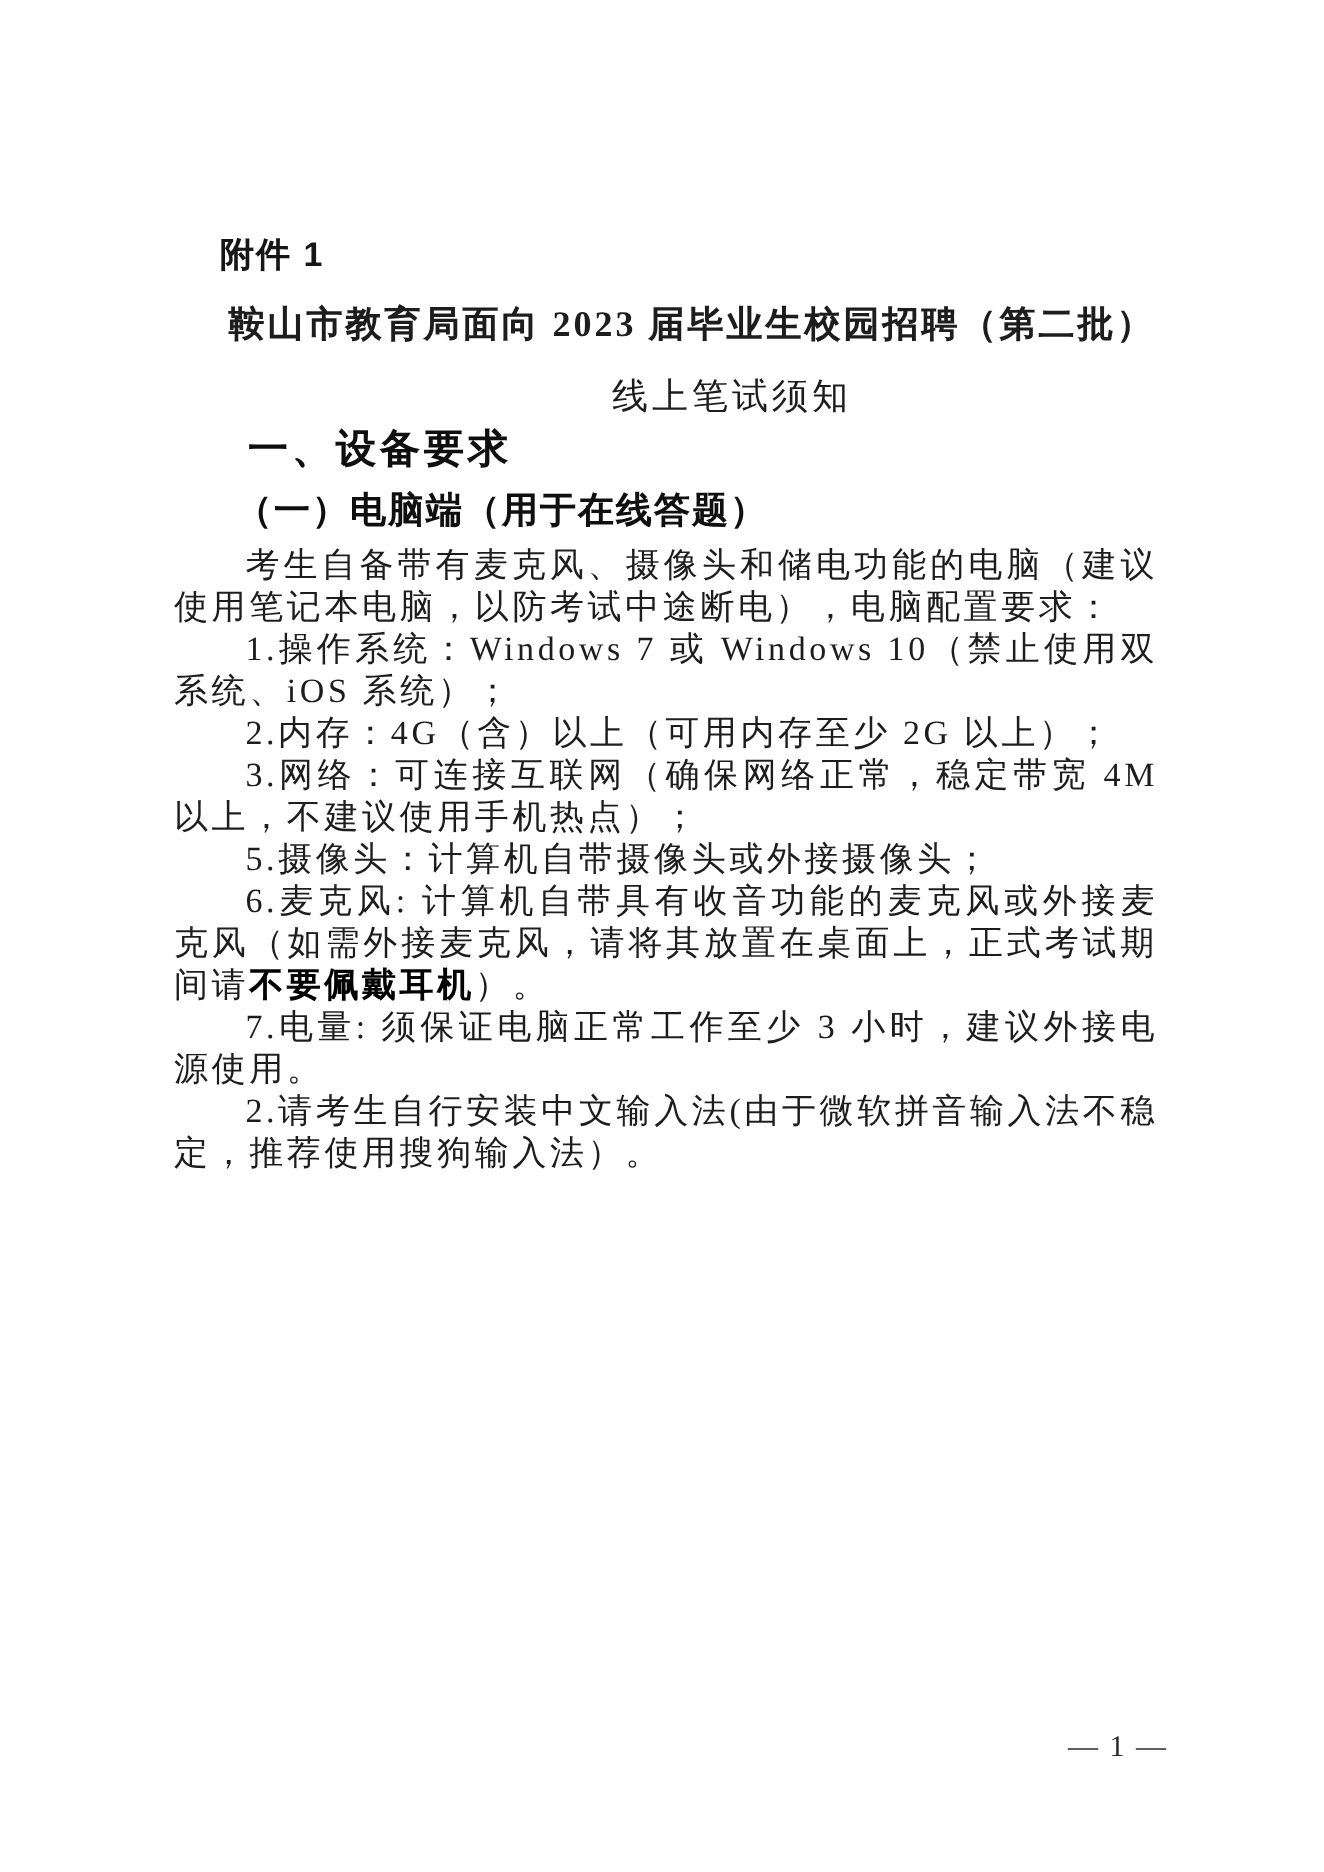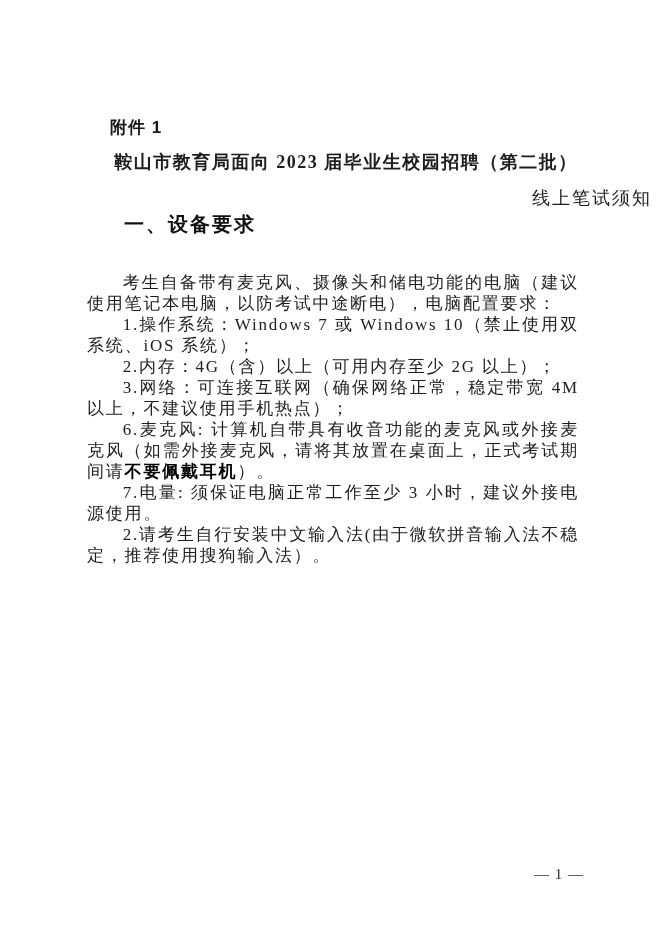--- a/index.html
+++ b/index.html
@@ -45,21 +45,21 @@
     white-space: nowrap;
     font-weight: bold;
   }
   .doc-subtitle {
     position: absolute;
     top: 186px;
     left: 0;
     width: 652px;
     box-sizing: border-box;
     padding-left: 80px;
-    text-align: right;
+    text-align: center;
     font-size: 18px;
     letter-spacing: 2px;
     color: #1d1d1d;
   }
   .h1 {
     position: absolute;
     left: 124px;
     top: 211px;
     font-family: Liberation Mono, monospace;
     font-weight: bold;
@@ -115,26 +115,28 @@
 <div class="page">
 
   <div class="attachment">附件 1</div>
 
   <div class="doc-title">鞍山市教育局面向 2023 届毕业生校园招聘（第二批）</div>
 
   <div class="doc-subtitle">线上笔试须知</div>
 
   <div class="h1">一、设备要求</div>
 
+  <div class="h2">（一）电脑端（用于在线答题）</div>
 
   <div class="body-text">
     <p>考生自备带有麦克风、摄像头和储电功能的电脑（建议使用笔记本电脑，以防考试中途断电），电脑配置要求：</p>
     <p>1.操作系统：Windows 7 或 Windows 10（禁止使用双系统、iOS 系统）；</p>
     <p>2.内存：4G（含）以上（可用内存至少 2G 以上）；</p>
     <p>3.网络：可连接互联网（确保网络正常，稳定带宽 4M 以上，不建议使用手机热点）；</p>
+    <p>5.摄像头：计算机自带摄像头或外接摄像头；</p>
     <p><span>6.麦克风: 计算机自带具有收音功能的麦克风或外接麦克风（如需外接麦克风，请将其放置在桌面上，正式考试期间请</span><span class="bold-inline">不要佩戴耳机</span><span>）。</span></p>
     <p>7.电量: 须保证电脑正常工作至少 3 小时，建议外接电源使用。</p>
     <p>2.请考生自行安装中文输入法(由于微软拼音输入法不稳定，推荐使用搜狗输入法）。</p>
   </div>
 
   <div class="page-number">— 1 —</div>
 
 </div>
 
 </body></html>

